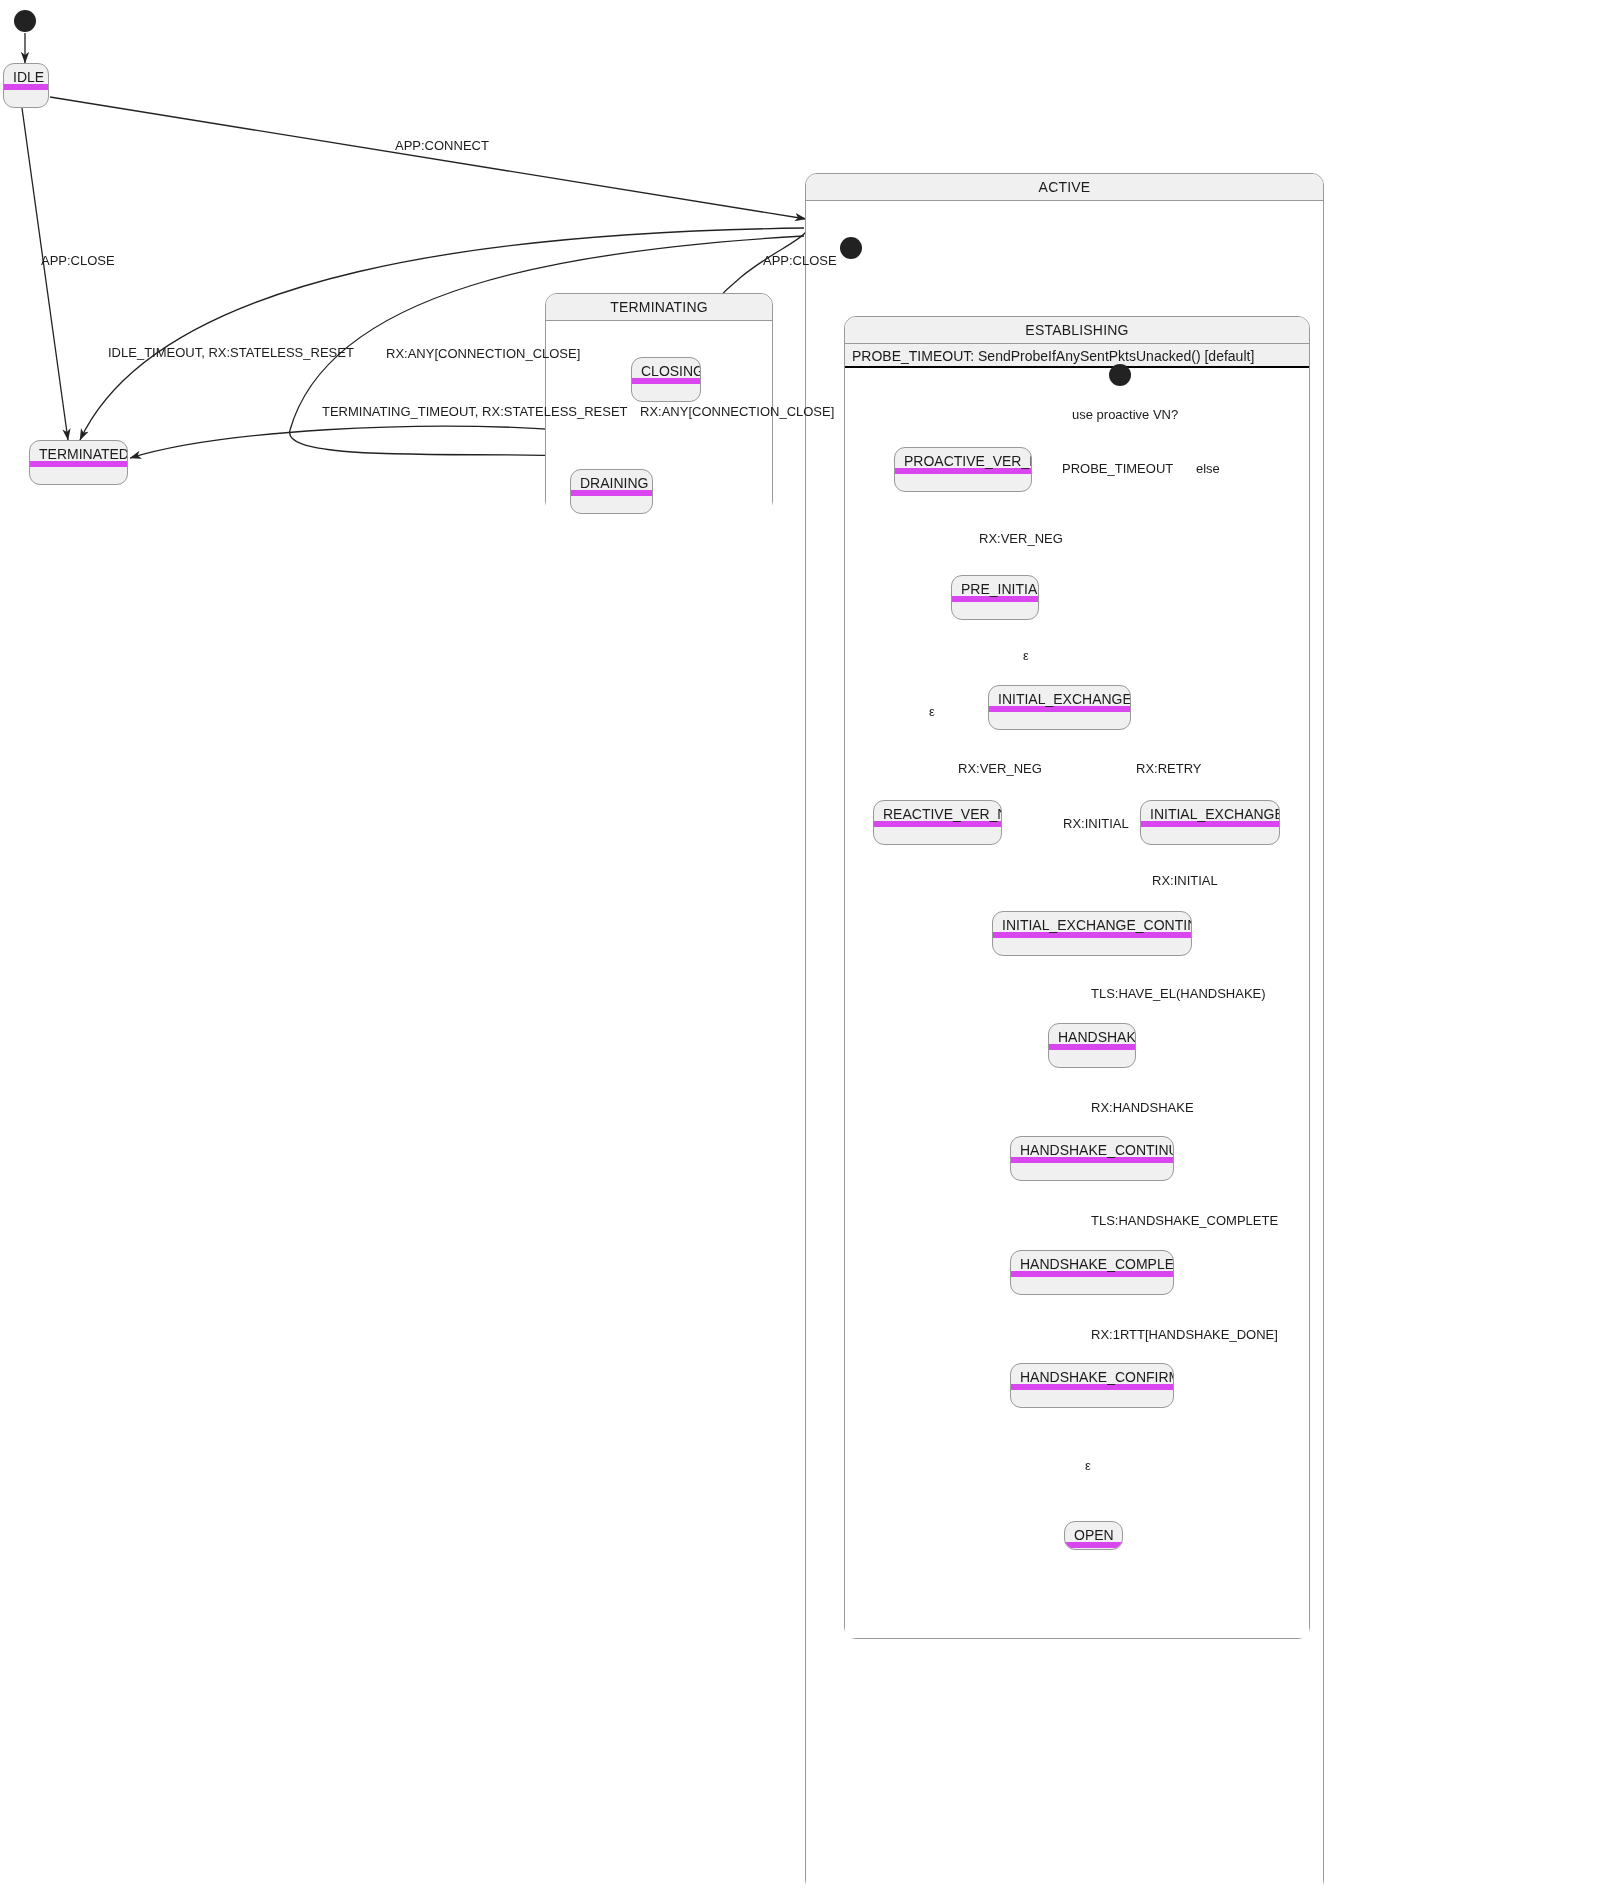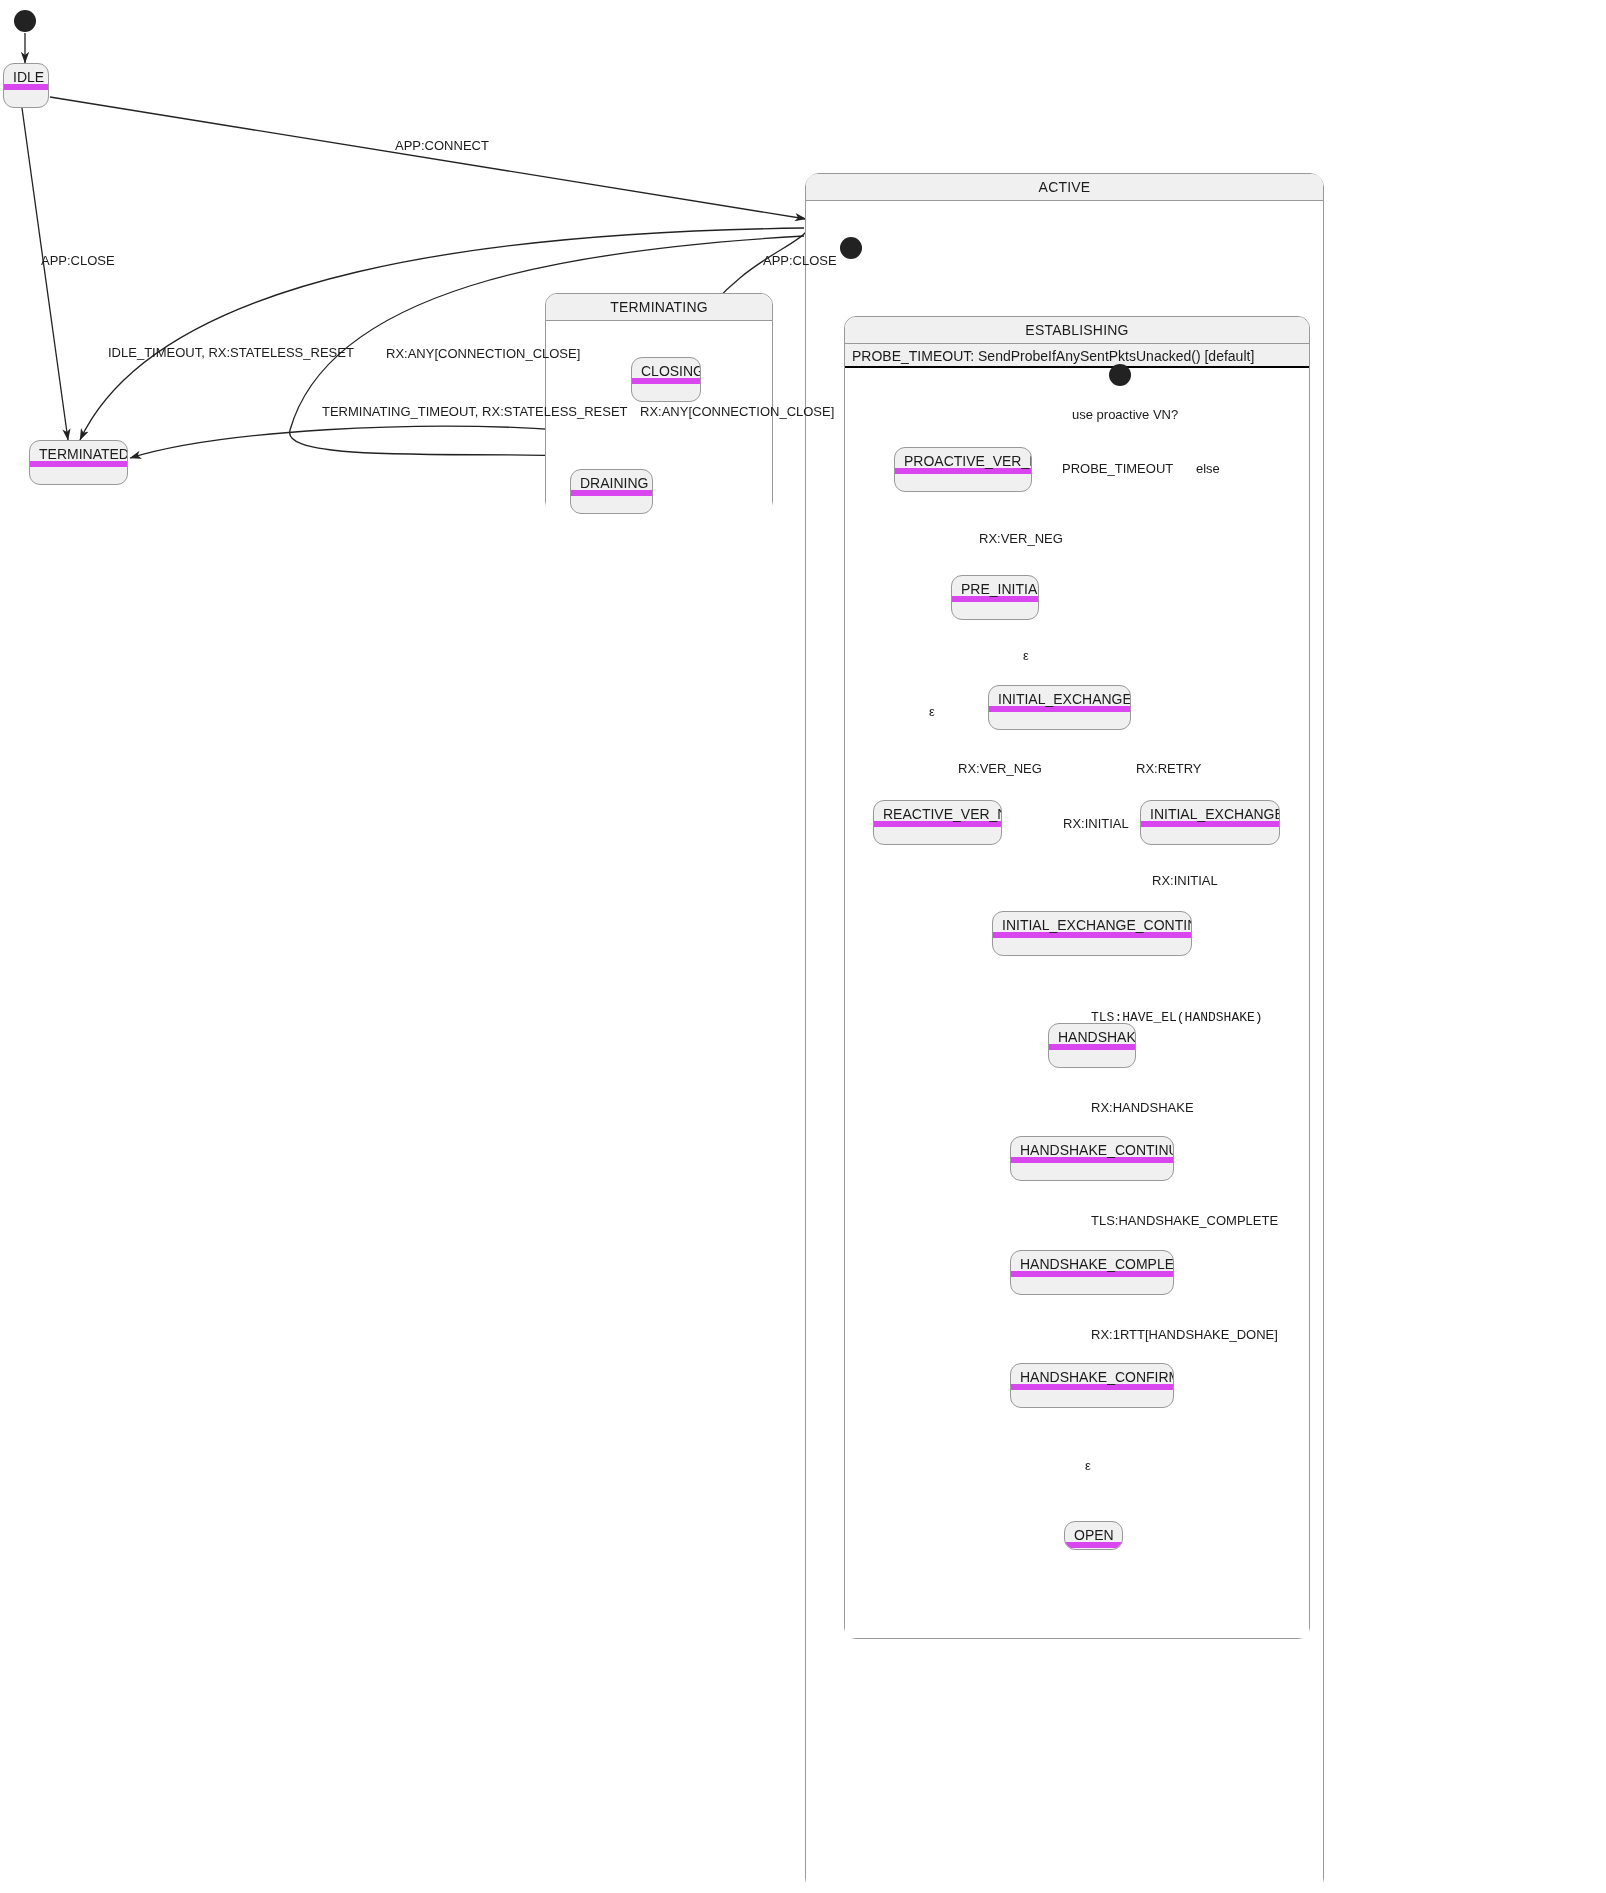--- a/index.html
+++ b/index.html
@@ -191,21 +191,21 @@
         <div class="st-name">CLOSING</div>
         <div class="st-body"></div>
       </div>
       <div class="state" style="left:24px; top:148px; width:83px; height:45px;">
         <div class="st-name">DRAINING</div>
         <div class="st-body"></div>
       </div>
     </div>
   </div>
 
-  <div class="composite" style="left:805px; top:173px; width:519px; height:1719px;border-radius:14px;">
+  <div class="composite" style="left:805px; top:173px; width:519px; height:1719px;">
     <div class="comp-title">ACTIVE</div>
     <div class="comp-body" style="height:1691px;">
 
       <div class="initial-node" style="left:34px; top:36px;"></div>
 
       <div class="composite" style="left:38px; top:115px; width:466px; height:1323px;">
         <div class="comp-title">ESTABLISHING</div>
         <div class="comp-attr">PROBE_TIMEOUT: SendProbeIfAnySentPktsUnacked() [default]</div>
         <div class="comp-body" style="height:1270px;">
 
@@ -283,19 +283,19 @@
   <div class="elabel" style="left:1072px; top:408px;">use proactive VN?</div>
   <div class="elabel" style="left:1196px; top:462px;">else</div>
   <div class="elabel" style="left:1062px; top:462px;">PROBE_TIMEOUT</div>
   <div class="elabel" style="left:979px; top:532px;">RX:VER_NEG</div>
   <div class="elabel eps" style="left:1023px; top:649px;">ε</div>
   <div class="elabel eps" style="left:929px; top:705px;">ε</div>
   <div class="elabel" style="left:958px; top:762px;">RX:VER_NEG</div>
   <div class="elabel" style="left:1136px; top:762px;">RX:RETRY</div>
   <div class="elabel" style="left:1063px; top:817px;">RX:INITIAL</div>
   <div class="elabel" style="left:1152px; top:874px;">RX:INITIAL</div>
-  <div class="elabel" style="left:1091px; top:1011px;font-family:Liberation Mono, monospace;">TLS:HAVE_EL(HANDSHAKE)</div>
+  <div class="elabel" style="left:1091px; top:987px;">TLS:HAVE_EL(HANDSHAKE)</div>
   <div class="elabel" style="left:1091px; top:1101px;">RX:HANDSHAKE</div>
   <div class="elabel" style="left:1091px; top:1214px;">TLS:HANDSHAKE_COMPLETE</div>
   <div class="elabel" style="left:1091px; top:1328px;">RX:1RTT[HANDSHAKE_DONE]</div>
   <div class="elabel eps" style="left:1085px; top:1459px;">ε</div>
 
 </div>
 
 </body></html>

